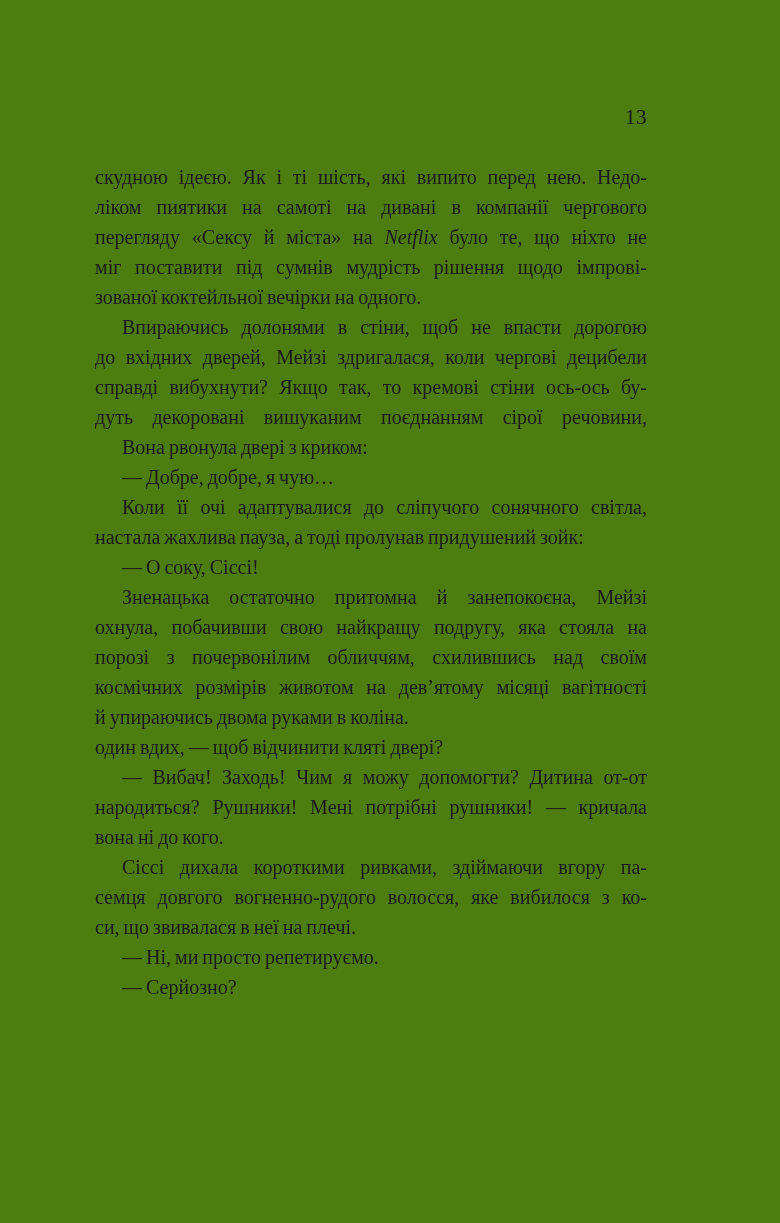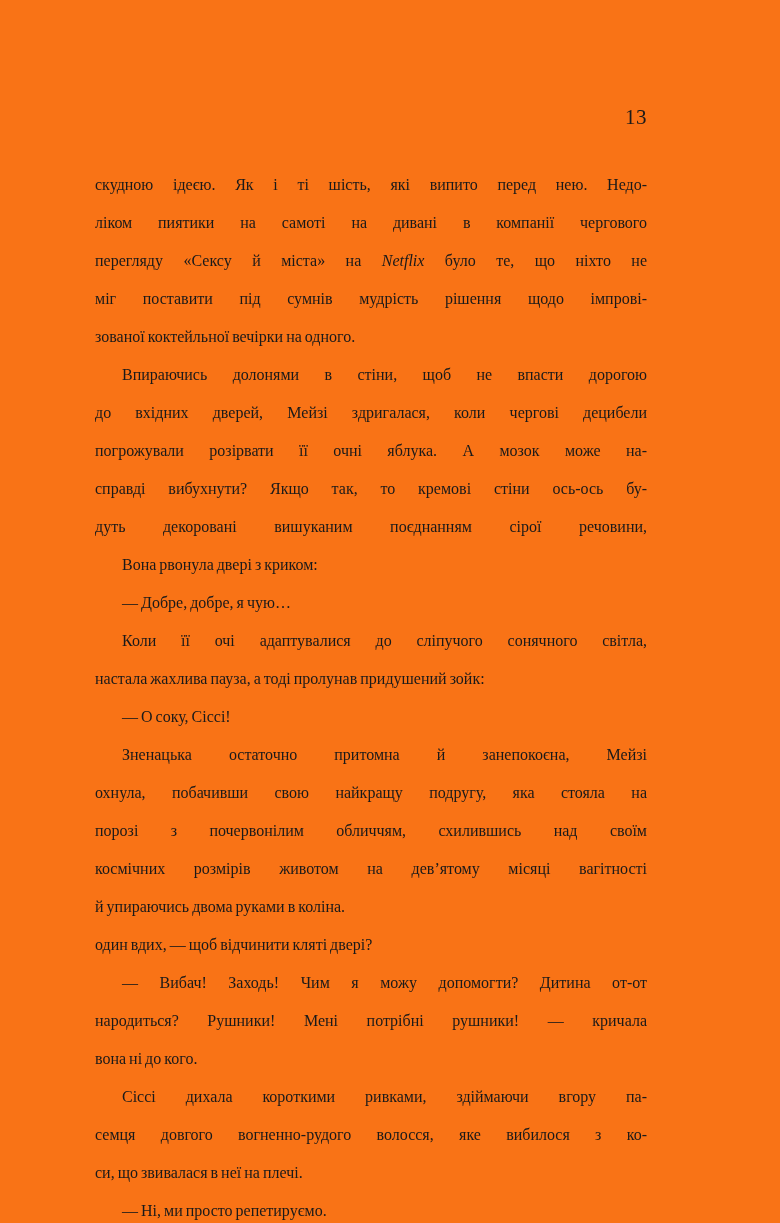--- a/index.html
+++ b/index.html
@@ -10,47 +10,46 @@
     width: 780px;
     height: 1223px;
     background: #ffffff;
     position: relative;
     font-family: "Liberation Serif", "DejaVu Serif", serif;
     color: #1a1a1a;
   }
   .book-page {
     position: absolute;
     inset: 0;
-    background: #f97316;
+    background: #4d7c0f;
   }
   .page-number {
     position: absolute;
     top: 105px;
     left: 95px;
     width: 552px;
     text-align: right;
     font-size: 21px;
     line-height: 24px;
     letter-spacing: 0.5px;
   }
   .text-block {
     position: absolute;
     top: 162px;
     left: 95px;
     width: 552px;
   }
   .line {
     height: 30px;
     line-height: 30px;
-    font-size: 16px;
+    font-size: 20px;
     word-spacing: -1px;
     text-align: justify;
     text-align-last: justify;
     white-space: nowrap;
-    margin-top: 8px;
   }
   .line.last {
     text-align: left;
     text-align-last: left;
   }
   .line.indent {
     text-indent: 27px;
     text-align: center;
   }
   .line i {
@@ -62,21 +61,20 @@
 <div class="book-page">
   <div class="page-number">13</div>
   <div class="text-block">
       <div class="line">скудною ідеєю. Як і ті шість, які випито перед нею. Недо-</div>
       <div class="line">ліком пиятики на самоті на дивані в компанії чергового</div>
       <div class="line">перегляду «Сексу й міста» на <i>Netflix</i> було те, що ніхто не</div>
       <div class="line">міг поставити під сумнів мудрість рішення щодо імпрові-</div>
       <div class="line last">зованої коктейльної вечірки на одного.</div>
       <div class="line indent">Впираючись долонями в стіни, щоб не впасти дорогою</div>
       <div class="line">до вхідних дверей, Мейзі здригалася, коли чергові децибели</div>
-      <div class="line">погрожували розірвати її очні яблука. А мозок може на-</div>
       <div class="line">справді вибухнути? Якщо так, то кремові стіни ось-ось бу-</div>
       <div class="line">дуть декоровані вишуканим поєднанням сірої речовини,</div>
       <div class="line indent last">Вона рвонула двері з криком:</div>
       <div class="line indent last">— Добре, добре, я чую…</div>
       <div class="line indent">Коли її очі адаптувалися до сліпучого сонячного світла,</div>
       <div class="line last">настала жахлива пауза, а тоді пролунав придушений зойк:</div>
       <div class="line indent last">— О соку, Сіссі!</div>
       <div class="line indent">Зненацька остаточно притомна й занепокоєна, Мейзі</div>
       <div class="line">охнула, побачивши свою найкращу подругу, яка стояла на</div>
       <div class="line">порозі з почервонілим обличчям, схилившись над своїм</div>

